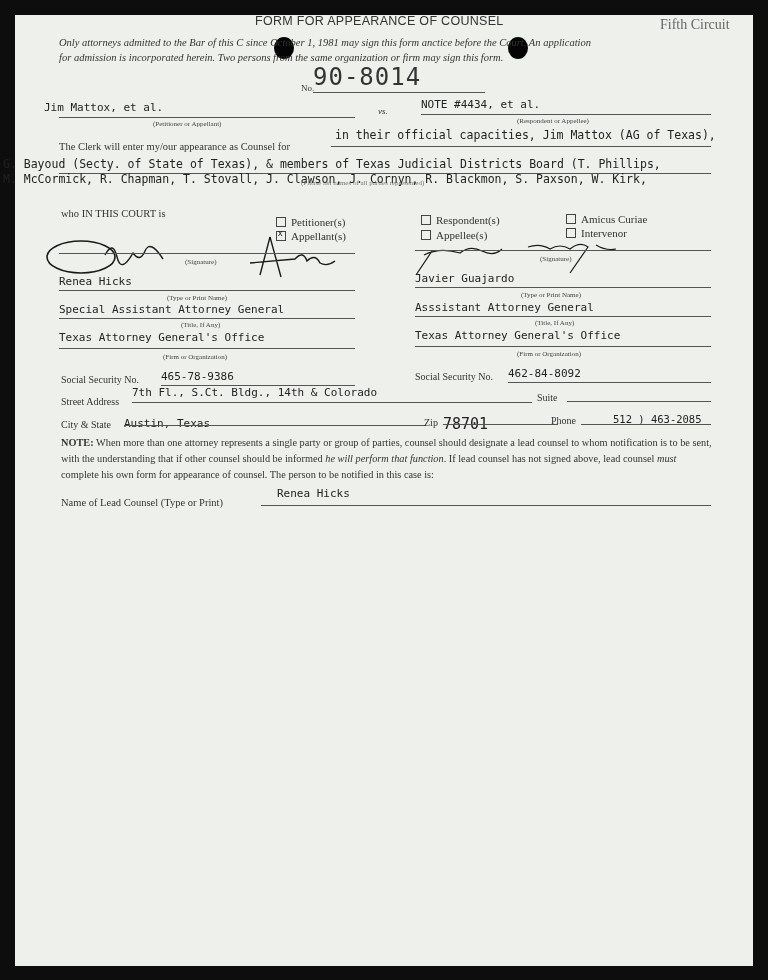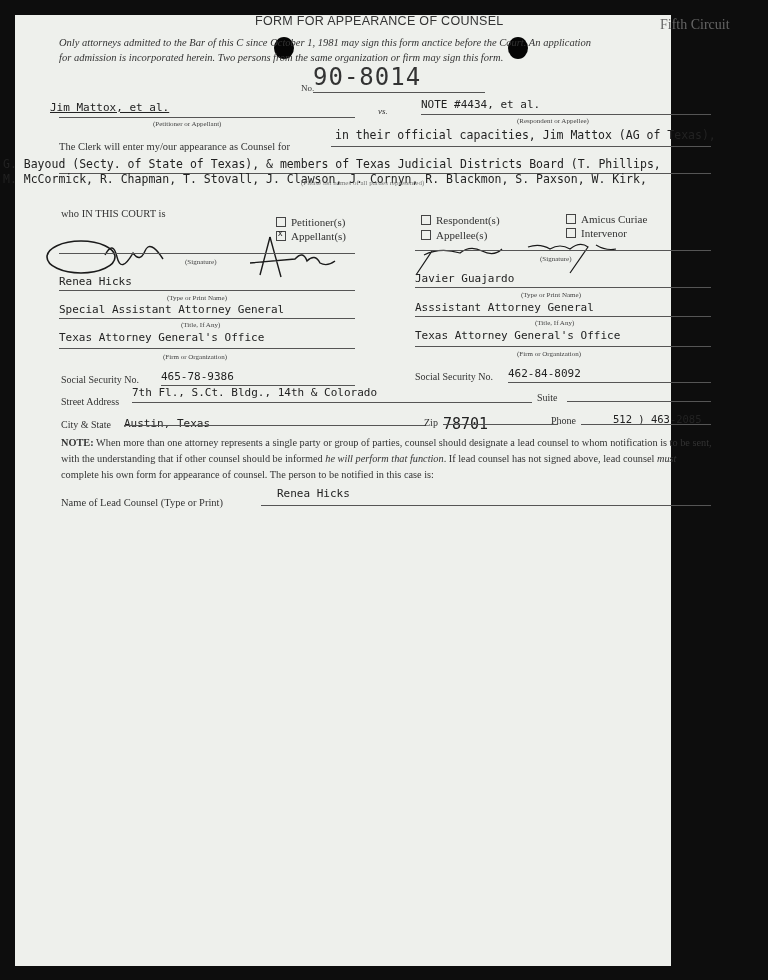--- a/index.html
+++ b/index.html
@@ -2,21 +2,21 @@
 <html><head>
 <meta charset="utf-8">
 <style>
   html, body { margin: 0; padding: 0; }
   body {
     width: 768px; height: 980px; background: #0d0d0d;
     position: relative; overflow: hidden;
     font-family: "Liberation Serif", serif; color: #2a2a2a;
   }
   .page {
-    position: absolute; left: 15px; top: 15px; width: 656px; height: 951px;
+    position: absolute; left: 15px; top: 15px; width: 738px; height: 951px;
     background: #eef0ec;
   }
   .abs { position: absolute; white-space: nowrap; }
   .title {
     font-family: "Liberation Sans", sans-serif; font-size: 12.5px; color: #333;
     letter-spacing: 0.3px;
   }
   .court { font-size: 14px; color: #666; }
   .intro { font-size: 10.5px; font-style: italic; color: #333; }
   .serif { font-size: 10.5px; color: #333; }
@@ -52,21 +52,21 @@
 
   <div class="abs intro" style="left:44px; top:22px;">
     <span>Only attorneys admitted to the Bar of this C</span><span> since October 1, 1981 may sign this form an</span><span>ctice before the Court. An application</span>
   </div>
   <div class="abs intro" style="left:44px; top:37px;">for admission is incorporated herein. Two persons from the same organization or firm may sign this form.</div>
 
   <div class="abs serif" style="left:286px; top:68px; font-size:9px;">No.</div>
   <div class="abs mono-lg" style="left:298px; top:48px;">90-8014</div>
   <div class="line" style="left:298px; top:77px; width:172px;"></div>
 
-  <div class="abs mono" style="left:35px; top:86px;text-decoration:underline;">Jim Mattox, et al.</div>
+  <div class="abs mono" style="left:29px; top:86px;">Jim Mattox, et al.</div>
   <div class="line" style="left:44px; top:102px; width:296px;"></div>
   <div class="abs small" style="left:138px; top:105px;">(Petitioner or Appellant)</div>
 
   <div class="abs serif" style="left:363px; top:91px; font-style:italic; font-size:9px;">vs.</div>
 
   <div class="abs mono" style="left:406px; top:83px;">NOTE #4434, et al.</div>
   <div class="line" style="left:406px; top:99px; width:290px;"></div>
   <div class="abs small" style="left:502px; top:102px;">(Respondent or Appellee)</div>
 
   <div class="abs serif" style="left:44px; top:126px;">The Clerk will enter my/our appearance as Counsel for</div>

